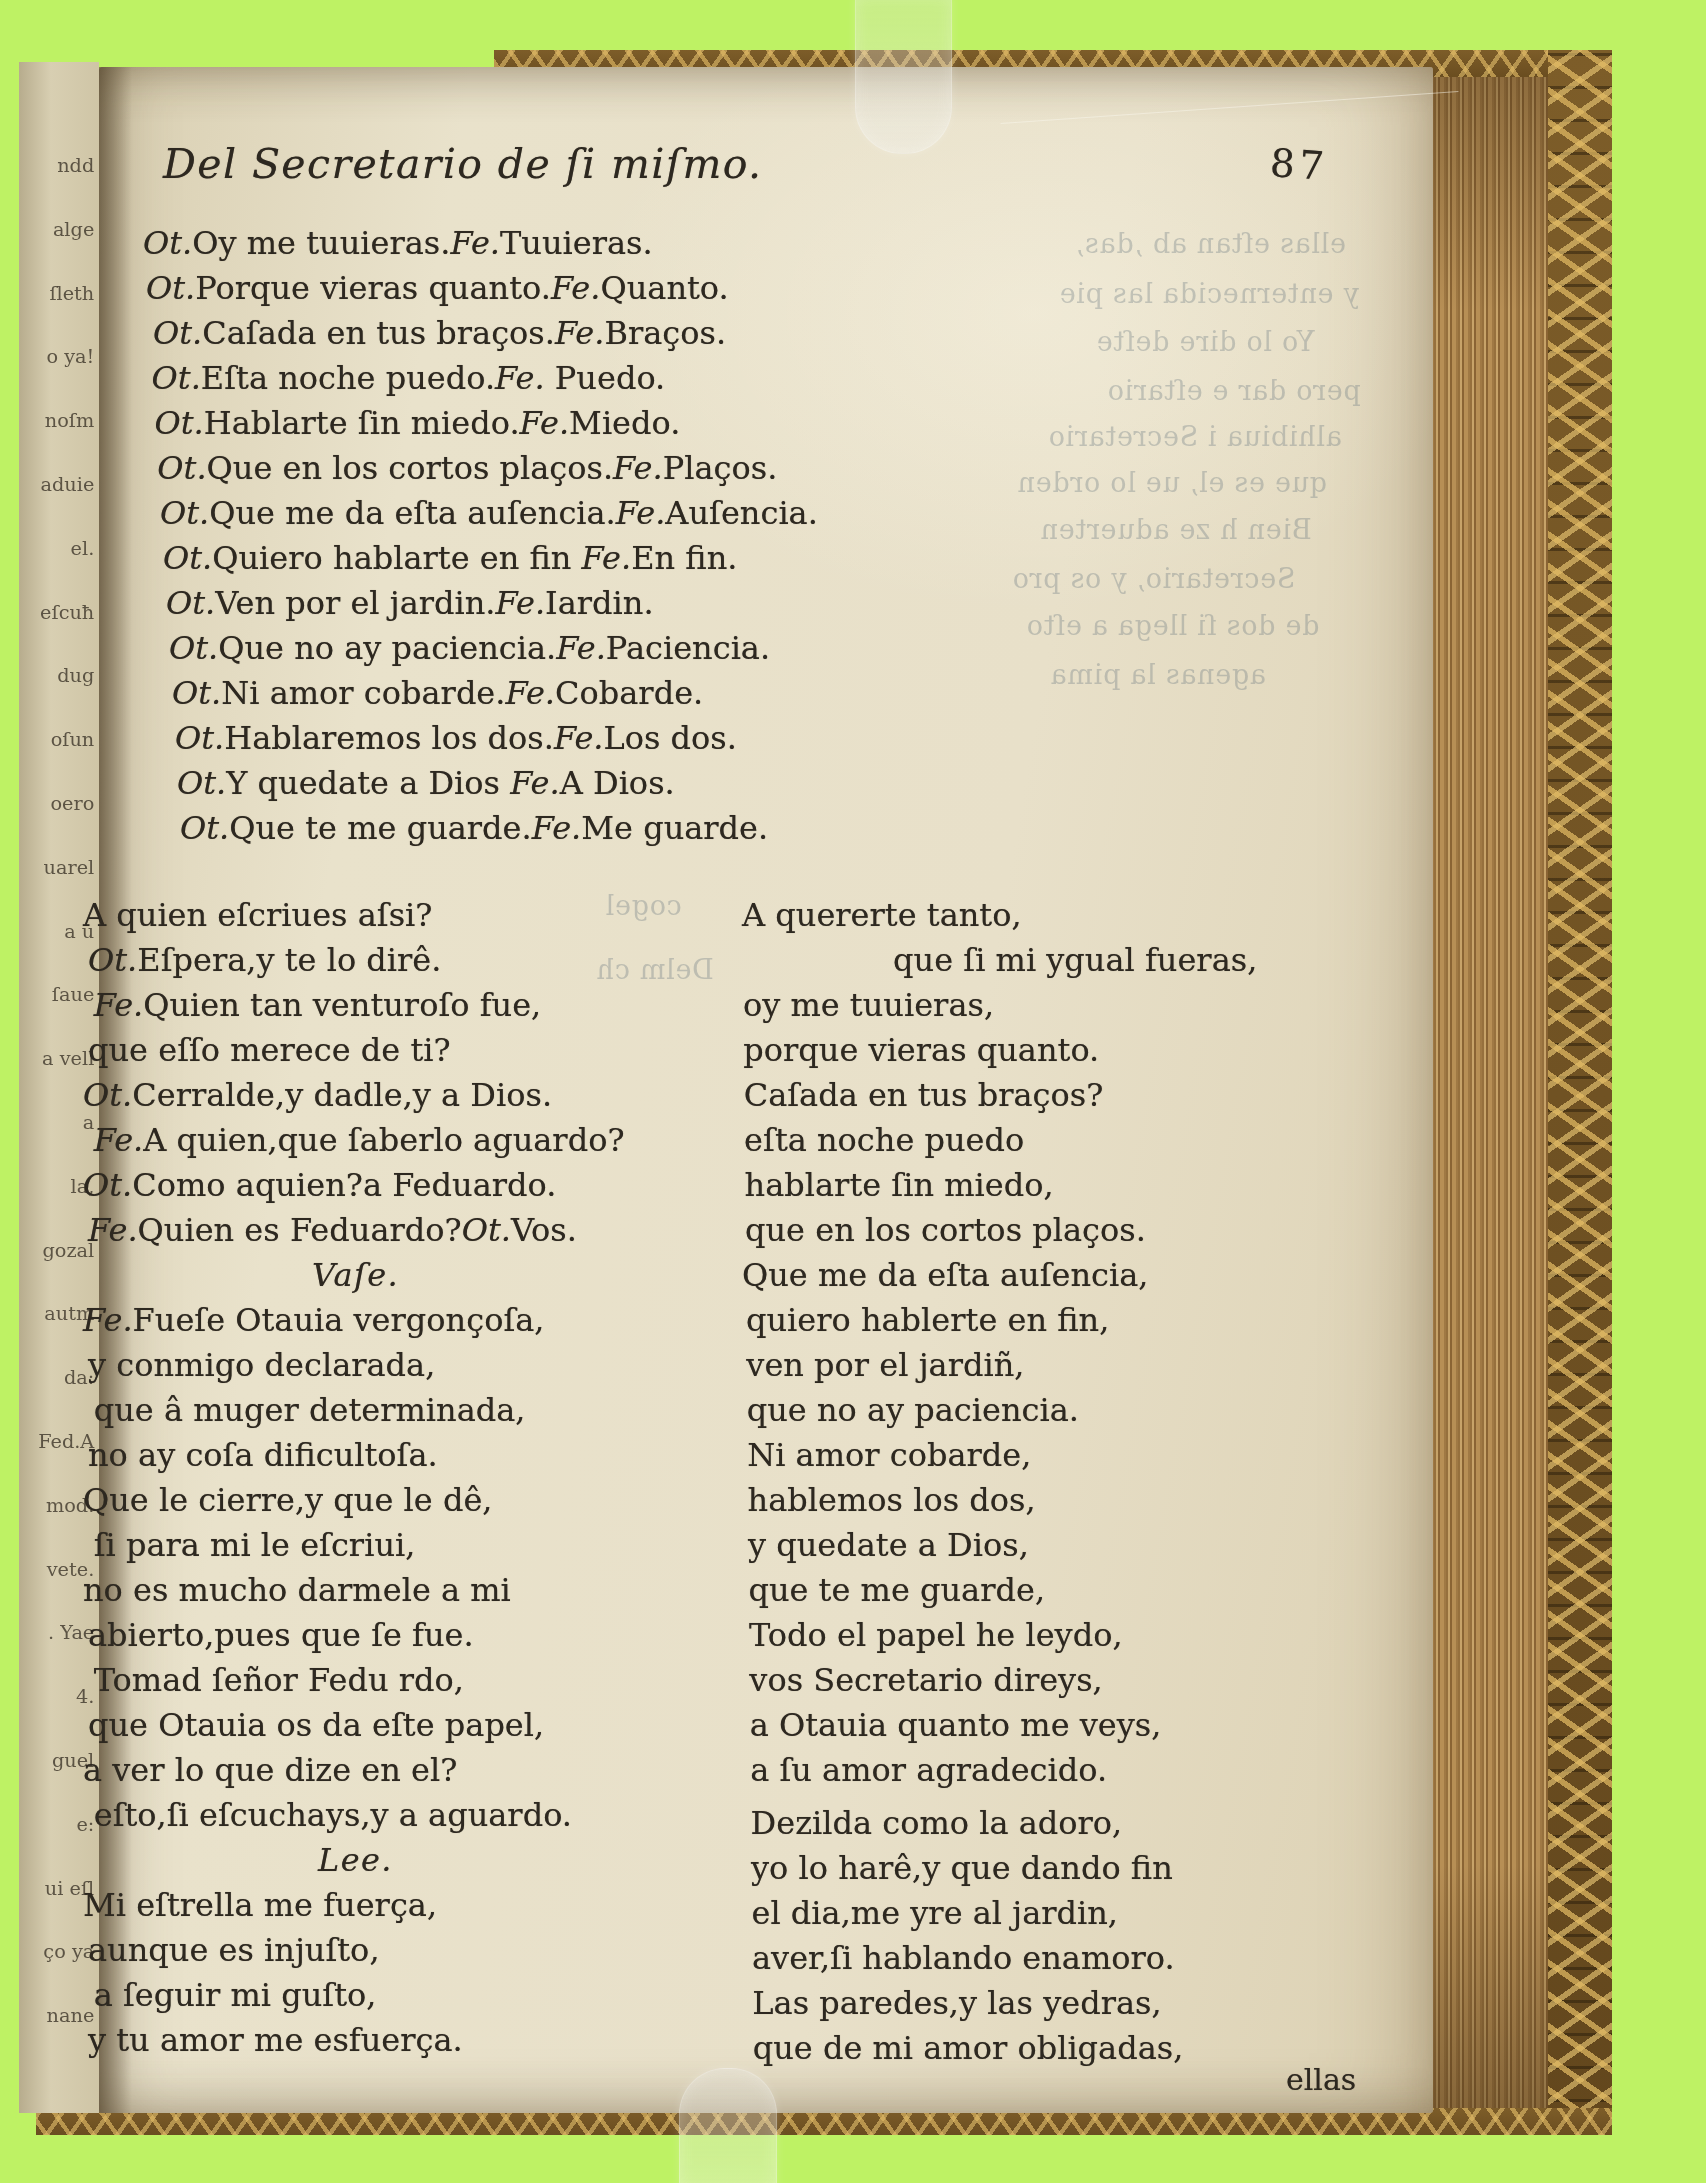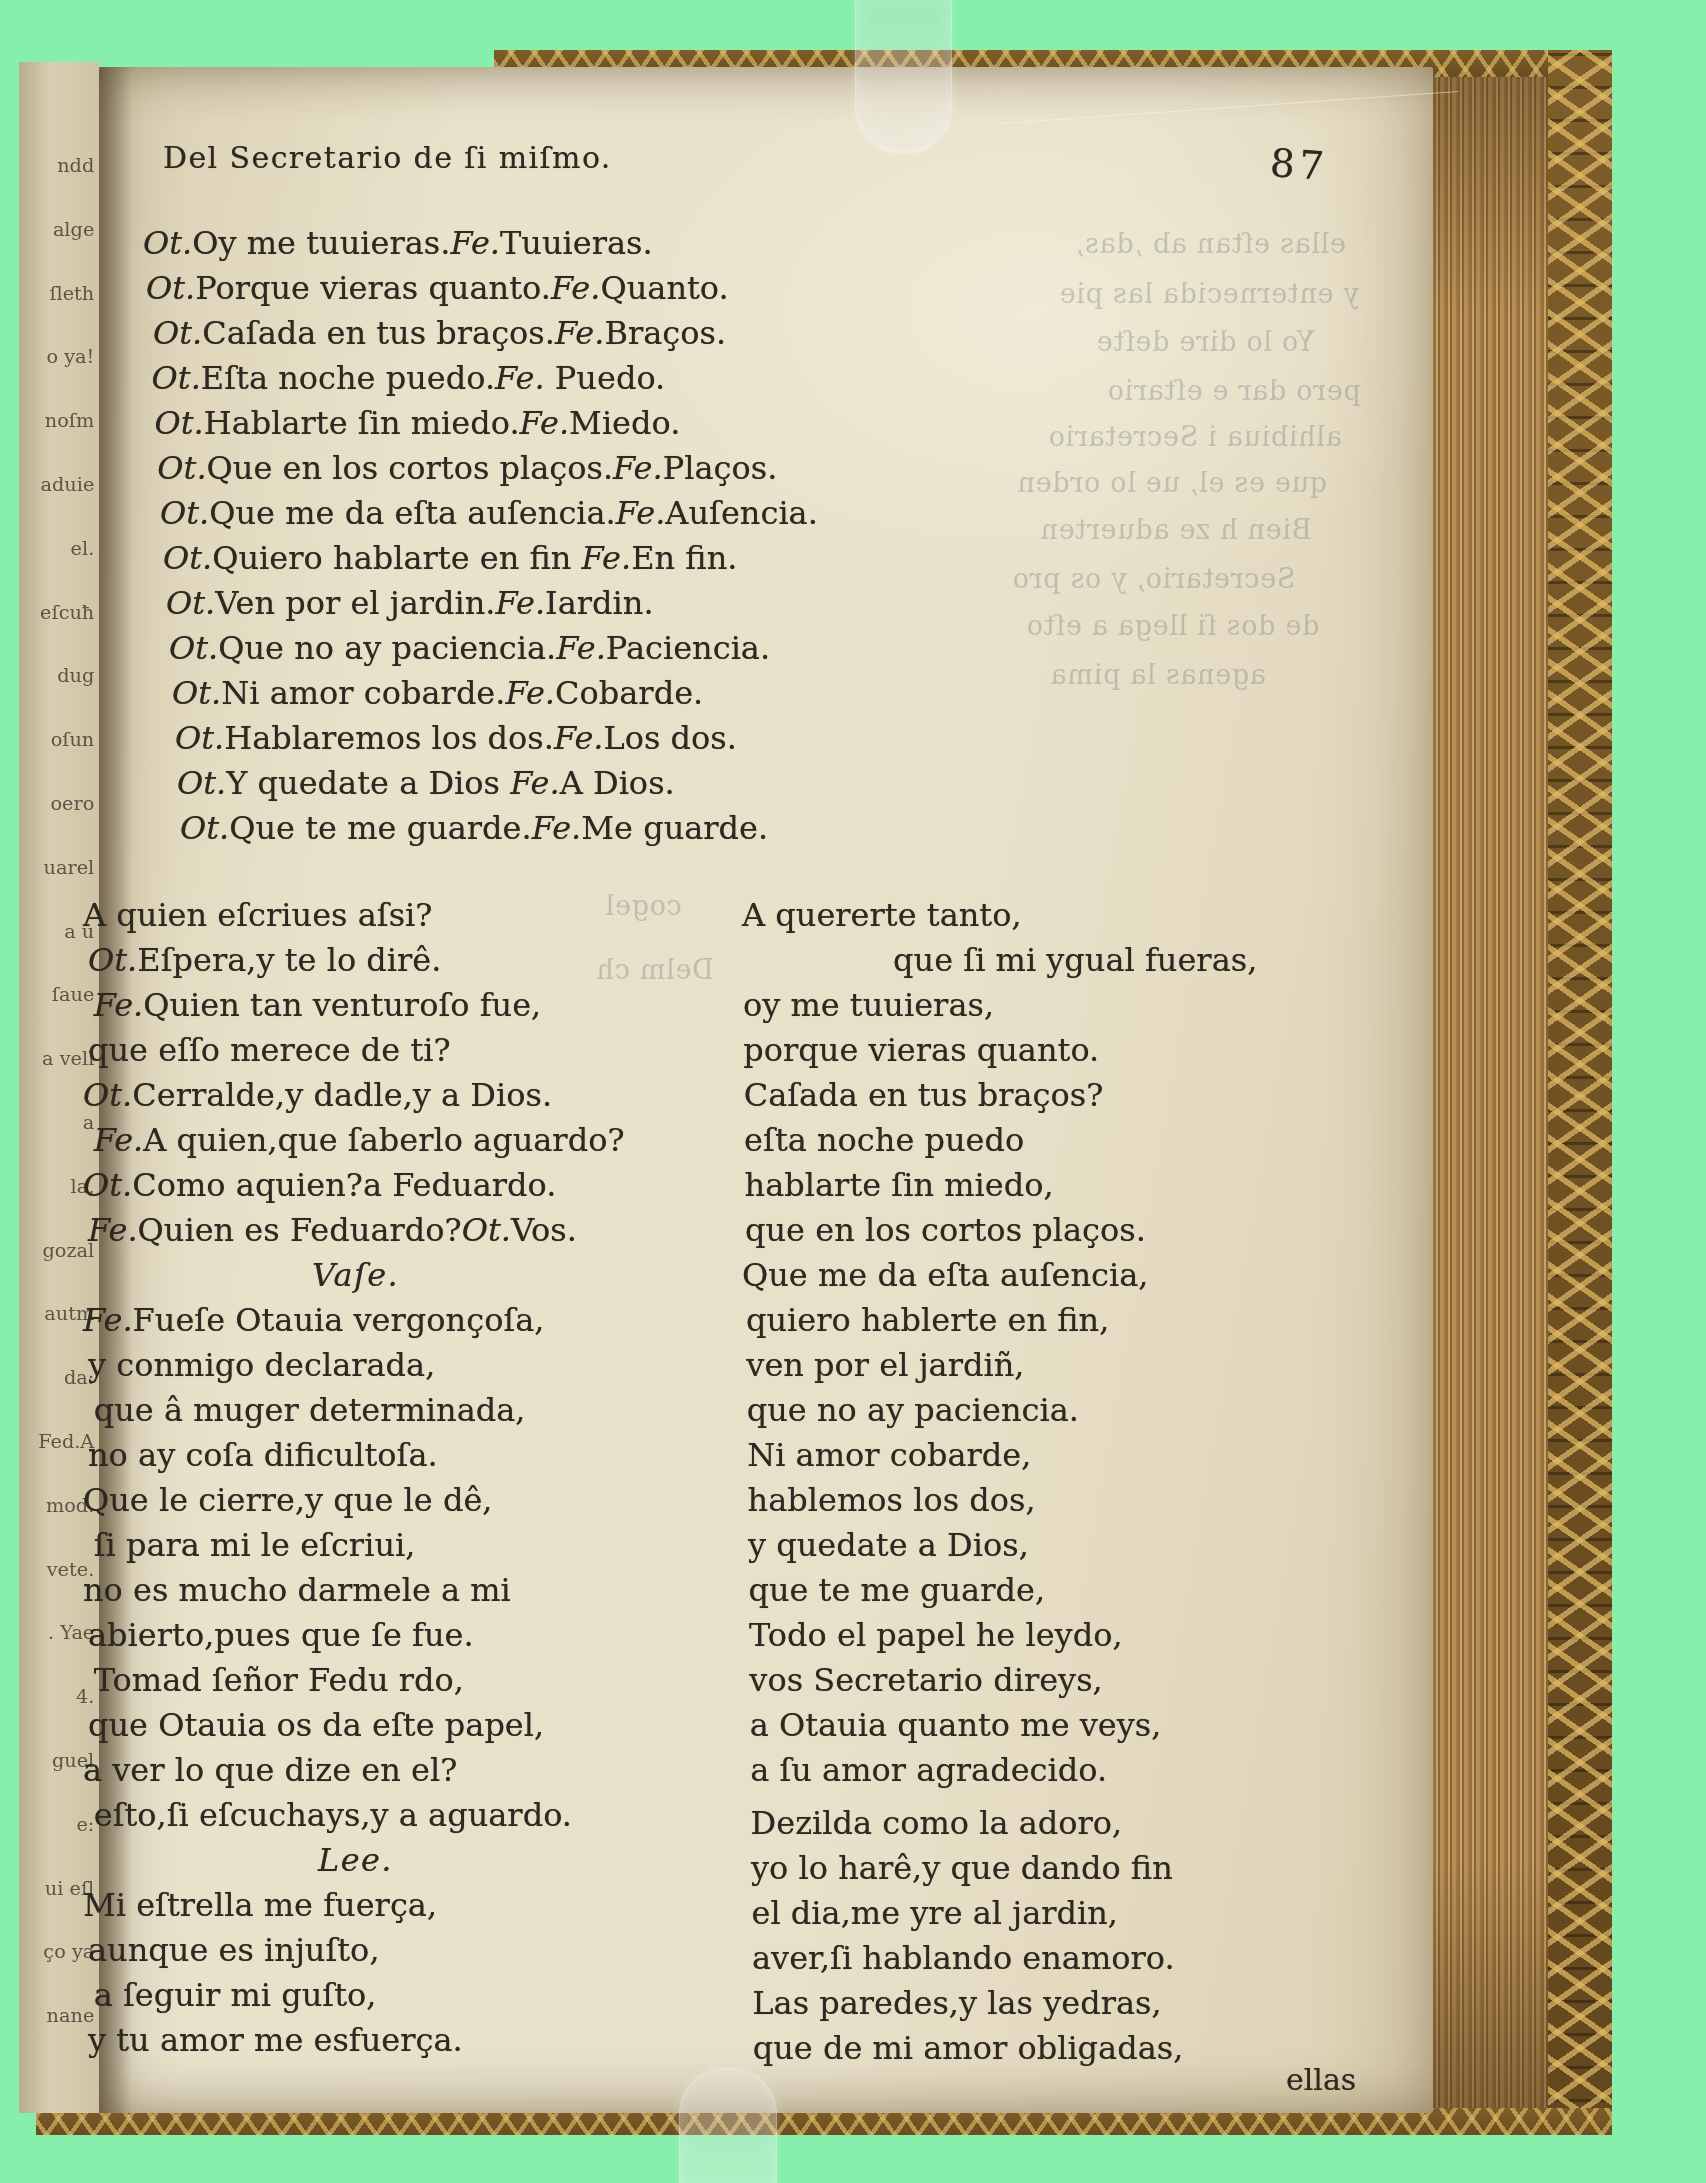--- a/index.html
+++ b/index.html
@@ -1,16 +1,16 @@
 <!DOCTYPE html>
 <html style="font-size:11.5px"><head>
 <meta charset="utf-8">
 <style>
   html,body{margin:0;padding:0;background:#060604;}
-  #stage{position:relative;width:1706px;height:2183px;background:#86efac;overflow:hidden;
+  #stage{position:relative;width:1706px;height:2183px;background:#bef264;overflow:hidden;
          font-family:"DejaVu Serif","Liberation Serif",serif;}
 
   
   .gold{position:absolute;background-color:#6e5124;
     background-image:
       repeating-linear-gradient(55deg, rgba(224,185,100,0) 0 6.4px, rgba(224,185,100,.65) 6.4px 10.7px, rgba(224,185,100,0) 10.7px 19.3px),
       repeating-linear-gradient(-55deg, rgba(236,200,115,0) 0 6.4px, rgba(236,200,115,.55) 6.4px 10.7px, rgba(236,200,115,0) 10.7px 19.3px),
       linear-gradient(#7d5d29,#6a4d20);}
   #gold-top{left:494px;top:50px;width:1118px;height:27px;}
   #gold-bottom{left:36px;top:2108px;width:1576px;height:27px;}
@@ -42,21 +42,21 @@
                 inset 0 29px 50px -29px rgba(95,78,48,.45),
                 inset 0 -32px 57px -32px rgba(95,78,48,.4);}
   #gutter-shadow{position:absolute;left:99px;top:67px;width:33px;height:2046px;
     background:linear-gradient(90deg,rgba(70,55,32,.55),rgba(70,55,32,0));}
 
   #scratch{position:absolute;left:1000px;top:107px;width:459px;height:1.4px;
     background:rgba(250,248,238,.5);transform:rotate(-4deg);filter:blur(0.7px);}
 
   
   .ink{color:#2d2820;text-shadow:0 0 0.7px rgba(45,38,28,.55);}
-  #header-title{position:absolute;left:163px;top:140px;font-size:30px;
+  #header-title{position:absolute;left:163px;top:140px;font-size:41px;font-style:italic;
     letter-spacing:1.4px;white-space:nowrap;}
   #page-number{position:absolute;left:1270px;top:142px;font-size:39px;transform:rotate(4deg);
     letter-spacing:4.3px;}
 
   .pline{white-space:nowrap;line-height:45px;font-size:32px;}
   .spk{font-style:italic;}
   #top-block{position:absolute;left:143px;top:221px;width:1118px;}
   #col-left{position:absolute;left:83px;top:893px;width:631px;}
   #col-right{position:absolute;left:742px;top:893px;width:666px;}
   .stage{line-height:45px;font-size:32px;font-style:italic;text-align:center;width:545px;

